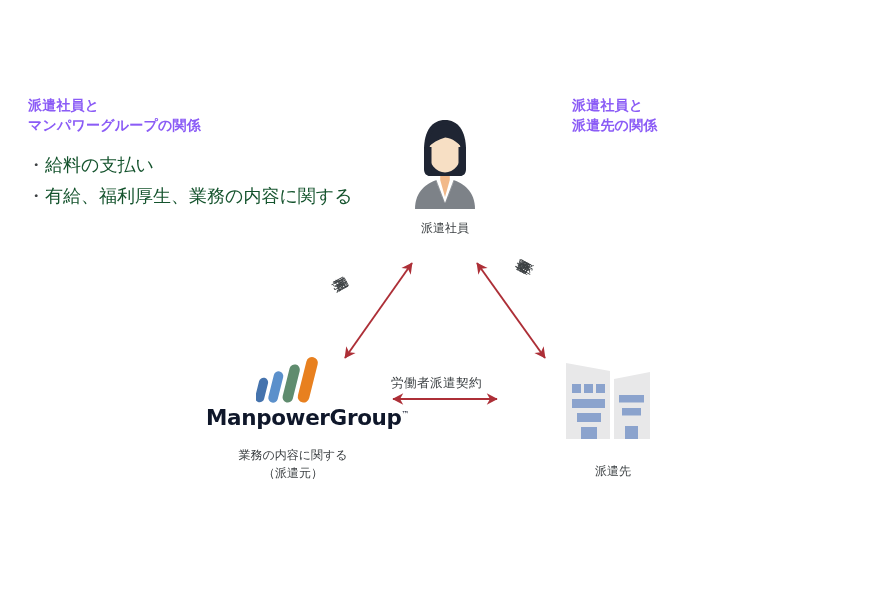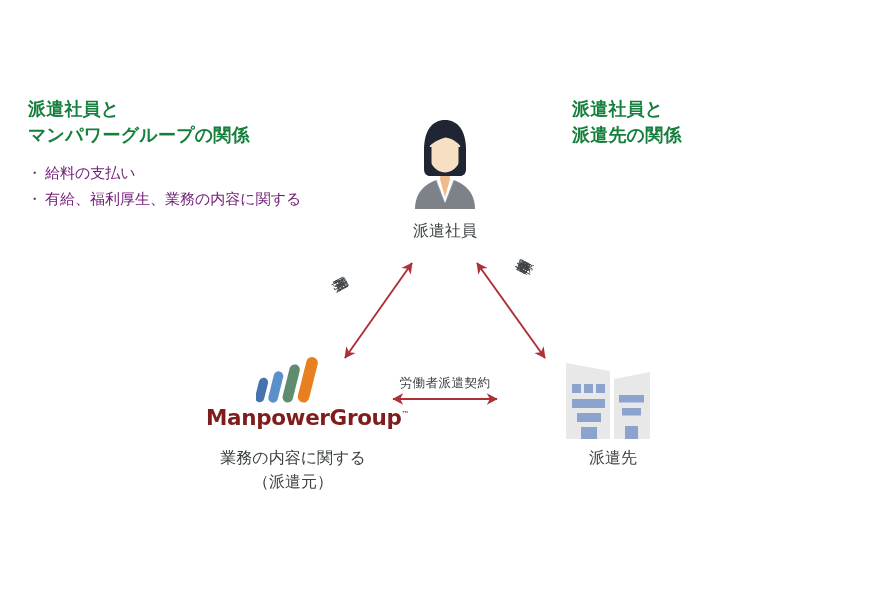--- a/index.html
+++ b/index.html
@@ -20,82 +20,82 @@
   .stage {
     position: absolute;
     inset: 0;
     width: 888px;
     height: 592px;
   }
 
   
   .block { position: absolute; }
   .block-title {
-    color: #15803d;
+    color: #8b5cf6;
     font-weight: bold;
-    font-size: 18px;
+    font-size: 14px;
     line-height: 1.42;
     letter-spacing: 0.2px;
     white-space: pre-line;
     margin: 0 0 14px 0;
   }
   .bullets { margin: 0; padding: 0; list-style: none; }
   .bullets li {
     position: relative;
     padding-left: 17px;
-    font-size: 15px;
+    font-size: 18px;
     line-height: 1.62;
-    color: #701a75;
+    color: #14532d;
     margin-bottom: 2px;
     white-space: pre-line;
   }
   .bullets li::before {
     content: "・";
     position: absolute;
     left: -1px;
     top: 0;
     color: #3c4043;
   }
 
   #block-left  { left: 28px;  top: 96px;  width: 340px; }
   #block-right { left: 572px; top: 96px;  width: 300px; }
 
   
   .caption {
     position: absolute;
     text-align: center;
-    font-size: 16px;
+    font-size: 12px;
     line-height: 1.5;
     color: #3c4043;
     white-space: pre-line;
   }
   #caption-worker  { left: 385px; top: 219px; width: 120px; }
   #caption-agency  { left: 198px; top: 446px; width: 190px; }
-  #caption-client  { left: 548px; top: 446px; width: 130px; text-align: center; }
+  #caption-client  { left: 548px; top: 462px; width: 130px; text-align: center; }
 
   
   #node-worker {
     position: absolute;
     left: 411px; top: 117px;
     width: 68px; height: 92px;
   }
 
   
   #node-agency {
     position: absolute;
     left: 206px; top: 355px;
     width: 175px; height: 82px;
   }
   #logo-mark { position: absolute; left: 50px; top: 0; width: 66px; height: 50px; }
   #logo-wordmark {
     position: absolute;
     left: 0; top: 50px;
     width: 175px;
     text-align: right;
-    color: #7f1d1d;
+    color: #0f172a;
     font-size: 21.5px;
     font-weight: bold;
     letter-spacing: -0.35px;
     white-space: nowrap;
   }
   #logo-tm {
     font-size: 8px;
     vertical-align: super;
     font-weight: normal;
     letter-spacing: 0;
@@ -132,21 +132,20 @@
   #label-command {
     left: 503px; top: 266px;
     transform: rotate(-62deg);
     transform-origin: left top;
     writing-mode: vertical-rl;
     letter-spacing: 1px;
   }
   #label-contract {
     left: 391px; top: 375px;
     width: 108px;
-    text-align: center;
     letter-spacing: 0.4px;
   }
 </style>
 </head>
 <body>
 
 <div class="stage">
 
   <div class="block" id="block-left">
     <h2 class="block-title">派遣社員と

